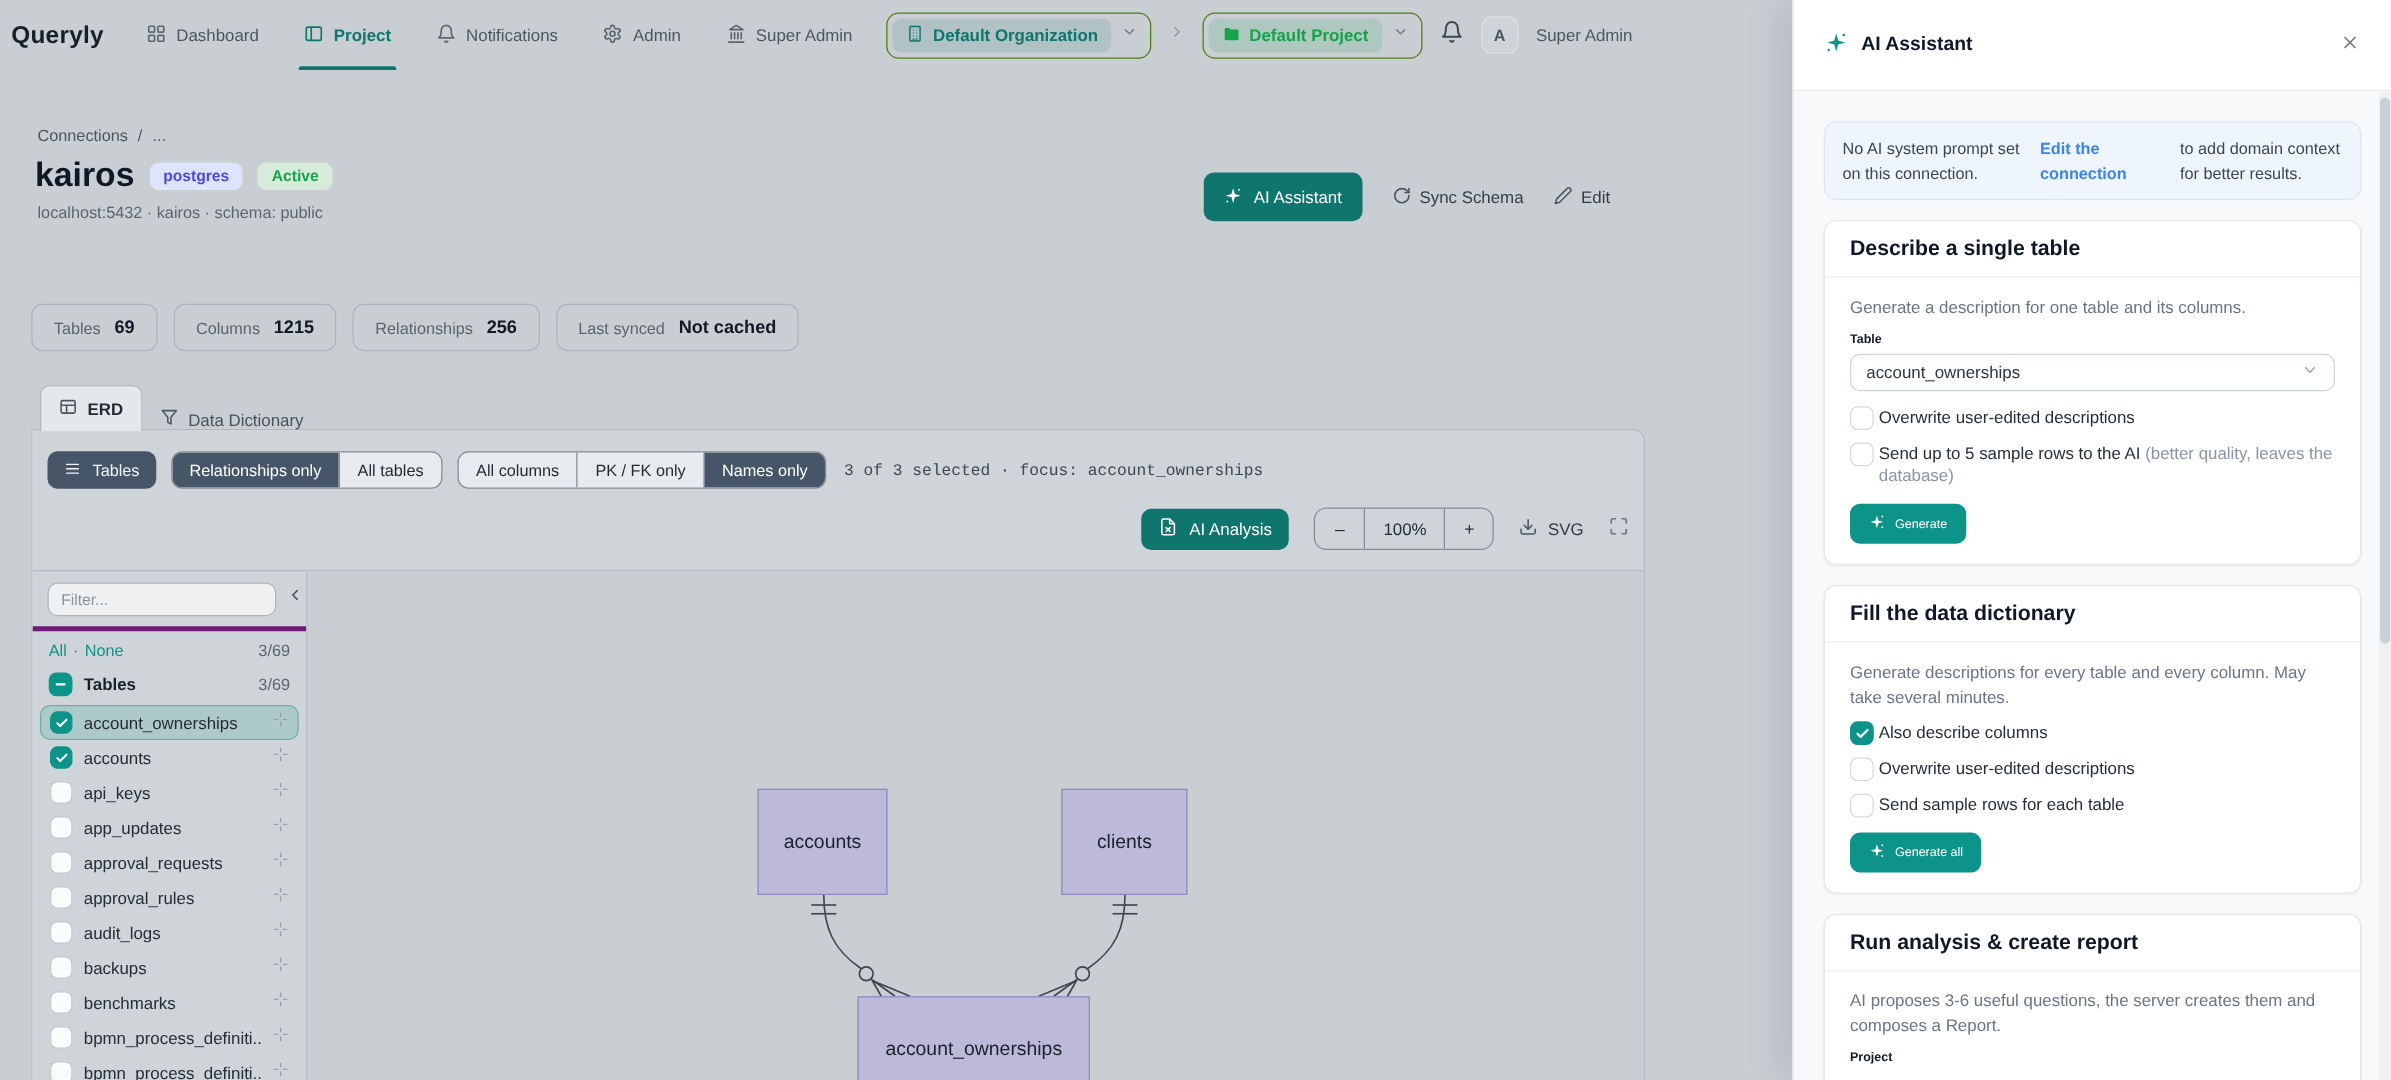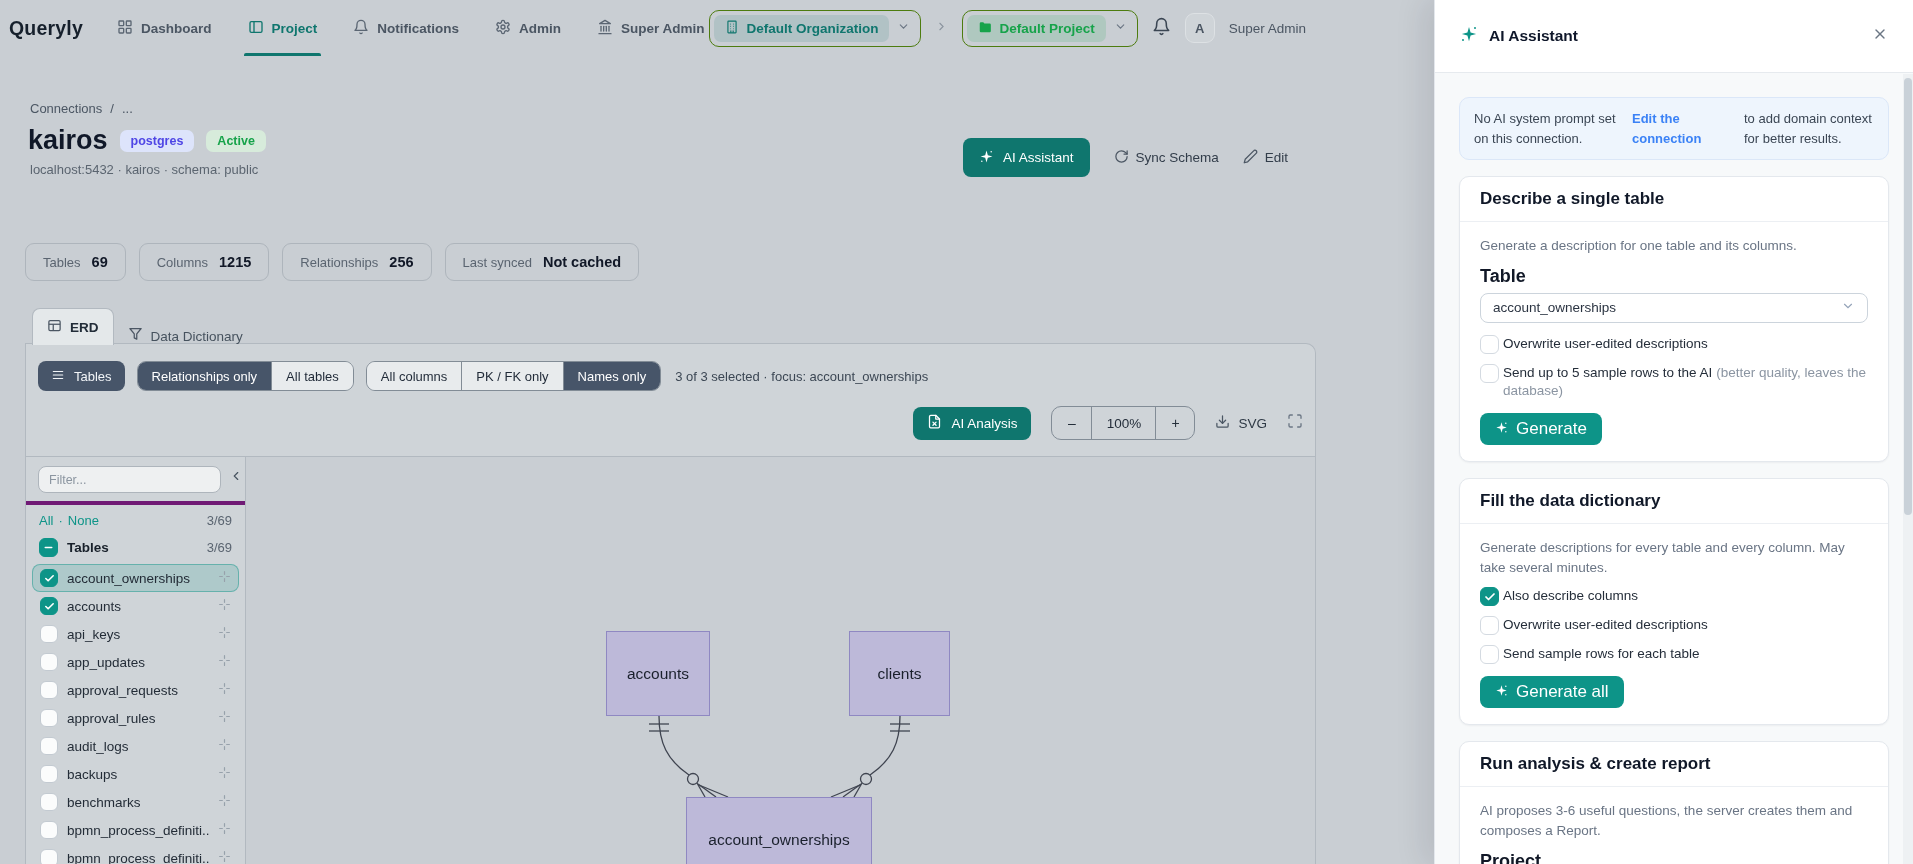--- a/index.html
+++ b/index.html
@@ -5,21 +5,21 @@
   * { margin:0; padding:0; box-sizing:border-box; }
   html,body { width:1913px; height:864px; overflow:hidden; }
   body { font-family:"Liberation Sans", sans-serif; background:#c9ced3; color:#1f2937; }
   .app { position:relative; width:1913px; height:864px; overflow:hidden; }
   .main { position:absolute; left:0; top:0; width:1434px; height:864px; }
 
   
   .nav { height:56px; display:flex; align-items:stretch; padding-left:9px; }
   .brand { font-size:19.5px; font-weight:bold; color:#16202c; display:flex; align-items:center; margin-right:34px; letter-spacing:.2px; }
   .nav-tabs { display:flex; align-items:stretch; gap:36px; }
-  .nav-item { display:flex; align-items:center; gap:8px; font-size:13.5px; color:#4b5663; position:relative; cursor:pointer;font-weight:bold; }
+  .nav-item { display:flex; align-items:center; gap:8px; font-size:13.5px; color:#4b5663; position:relative; cursor:pointer; }
   .nav-item .ic { color:#5b6673; }
   .nav-item.active { color:#0f766e; font-weight:bold; }
   .nav-item.active .ic { color:#0f766e; }
   .nav-item.active::after { content:""; position:absolute; left:-4px; right:-4px; bottom:0; height:3px; background:#0f766e; border-radius:2px 2px 0 0; }
   .nav-right { margin-left:auto; margin-right:128px; display:flex; align-items:center; gap:14px; }
   .sel-wrap { display:flex; align-items:center; gap:8px; border:1px solid #4d7c0f; border-radius:10px; padding:4px 10px 4px 4px; }
   .pill { display:flex; align-items:center; gap:7px; border-radius:7px; padding:5px 11px; font-size:13.5px; font-weight:bold; }
   .pill.org { background:rgba(15,118,110,.13); color:#0f766e; }
   .pill.proj { background:rgba(22,163,74,.14); color:#16a34a; }
   .chev { color:#6b7684; }
@@ -54,21 +54,21 @@
   .tab.active { background:#e4e8ea; border:1px solid #b2b9c0; border-bottom:none; border-radius:8px 8px 0 0; margin-bottom:-1px; color:#222c38; font-weight:bold; }
   .tab.inactive { color:#46525e;align-items:flex-end; }
   .tab .ic { color:#4b5663; }
 
   .toolbar1 { position:absolute; top:17px; left:12px; right:12px; display:flex; align-items:center; gap:12px; }
   .btn-dark { display:flex; align-items:center; gap:9px; background:#475569; color:#f2f5f8; border-radius:8px; height:30px; padding:0 13px; font-size:13px; cursor:pointer; }
   .seg-group { display:flex; border:1px solid #828c96; border-radius:9px; overflow:hidden; height:30px; }
   .seg { display:flex; align-items:center; padding:0 14px; font-size:13px; background:#e8ebed; color:#1f2937; border-left:1px solid #828c96; cursor:pointer; }
   .seg:first-child { border-left:none; }
   .seg.dark { background:#475569; color:#fff; }
-  .sel-status { font-size:13px; color:#3c4754; margin-left:2px; }
+  .sel-status { font-size:13px; color:#3c4754; margin-left:2px;font-family:Liberation Mono, monospace; }
 
   .toolbar2 { position:absolute; top:62px; left:12px; right:12px; display:flex; align-items:center; justify-content:flex-end; gap:20px; }
   .btn-analysis { display:flex; align-items:center; gap:9px; background:#0f766e; color:#fff; border-radius:8px; height:33px; padding:0 14px; font-size:13.5px; cursor:pointer; }
   .zoom-group { display:flex; align-items:stretch; border:1px solid #828c96; border-radius:10px; height:34px; overflow:hidden; }
   .zoom-cell { display:flex; align-items:center; justify-content:center; font-size:14px; color:#242e3a; border-left:1px solid #828c96; }
   .zoom-cell:first-child { border-left:none; }
   .zoom-out,.zoom-in { width:39px; cursor:pointer; }
   .zoom-level { width:64px; font-size:13.5px; }
   .svg-btn { display:flex; align-items:center; gap:8px; font-size:13.5px; color:#2f3a46; cursor:pointer; }
   .svg-btn .ic { color:#4b5663; }
@@ -116,27 +116,27 @@
 
   .notice { background:#eef5fd; border:1px solid #dbe7f8; border-radius:10px; padding:11px 14px; display:flex; gap:12px; font-size:13px; color:#3b4654; line-height:1.5; }
   .notice .c1 { width:146px; flex:none; }
   .notice .c2 { width:100px; flex:none; color:#3b82f6; font-weight:bold; cursor:pointer; }
   .notice .c3 { width:135px; flex:none; }
 
   .card { background:#fff; border:1px solid #e4e8ed; border-radius:10px; margin-top:16px; box-shadow:0 1px 2px rgba(16,24,40,.05); }
   .card-h { padding:12px 20px; border-bottom:1px solid #eceff3; font-size:17px; font-weight:bold; color:#101828; }
   .card-b { padding:14px 20px 16px; }
   .desc { font-size:13.5px; color:#6a7585; line-height:1.45; margin-bottom:10px; }
-  .field-label { font-size:18px; font-weight:bold; color:#111827; margin-bottom:6px; }
+  .field-label { font-size:10px; font-weight:bold; color:#111827; margin-bottom:6px; }
   .select { height:30px; border:1px solid #ccd4dc; border-radius:8px; background:#fff; display:flex; align-items:center; justify-content:space-between; padding:0 12px; font-size:13.5px; color:#2b3442; margin-bottom:12px; cursor:pointer; }
   .chk-row { display:flex; align-items:flex-start; gap:4px; margin-bottom:10px; font-size:13.5px; color:#252e3a; line-height:1.4; }
   .chk { width:19px; height:19px; border-radius:6px; border:1px solid #d4dae1; background:#fff; flex:none; display:flex; align-items:center; justify-content:center; cursor:pointer; }
   .chk.checked { background:#0d9488; border-color:#0d9488; }
   .note { color:#8b95a2; }
-  .btn-teal { display:inline-flex; align-items:center; gap:8px; background:#0d9488; color:#fff; border-radius:8px; height:32px; padding:0 15px; font-size:17px; cursor:pointer; margin-top:2px; }
+  .btn-teal { display:inline-flex; align-items:center; gap:8px; background:#0d9488; color:#fff; border-radius:8px; height:32px; padding:0 15px; font-size:10px; cursor:pointer; margin-top:2px; }
   .ic { display:block; }
 </style>
 </head>
 <body>
 
 <div class="app">
   <div class="main">
 
     <header class="nav">
       <div class="brand">Queryly</div>

